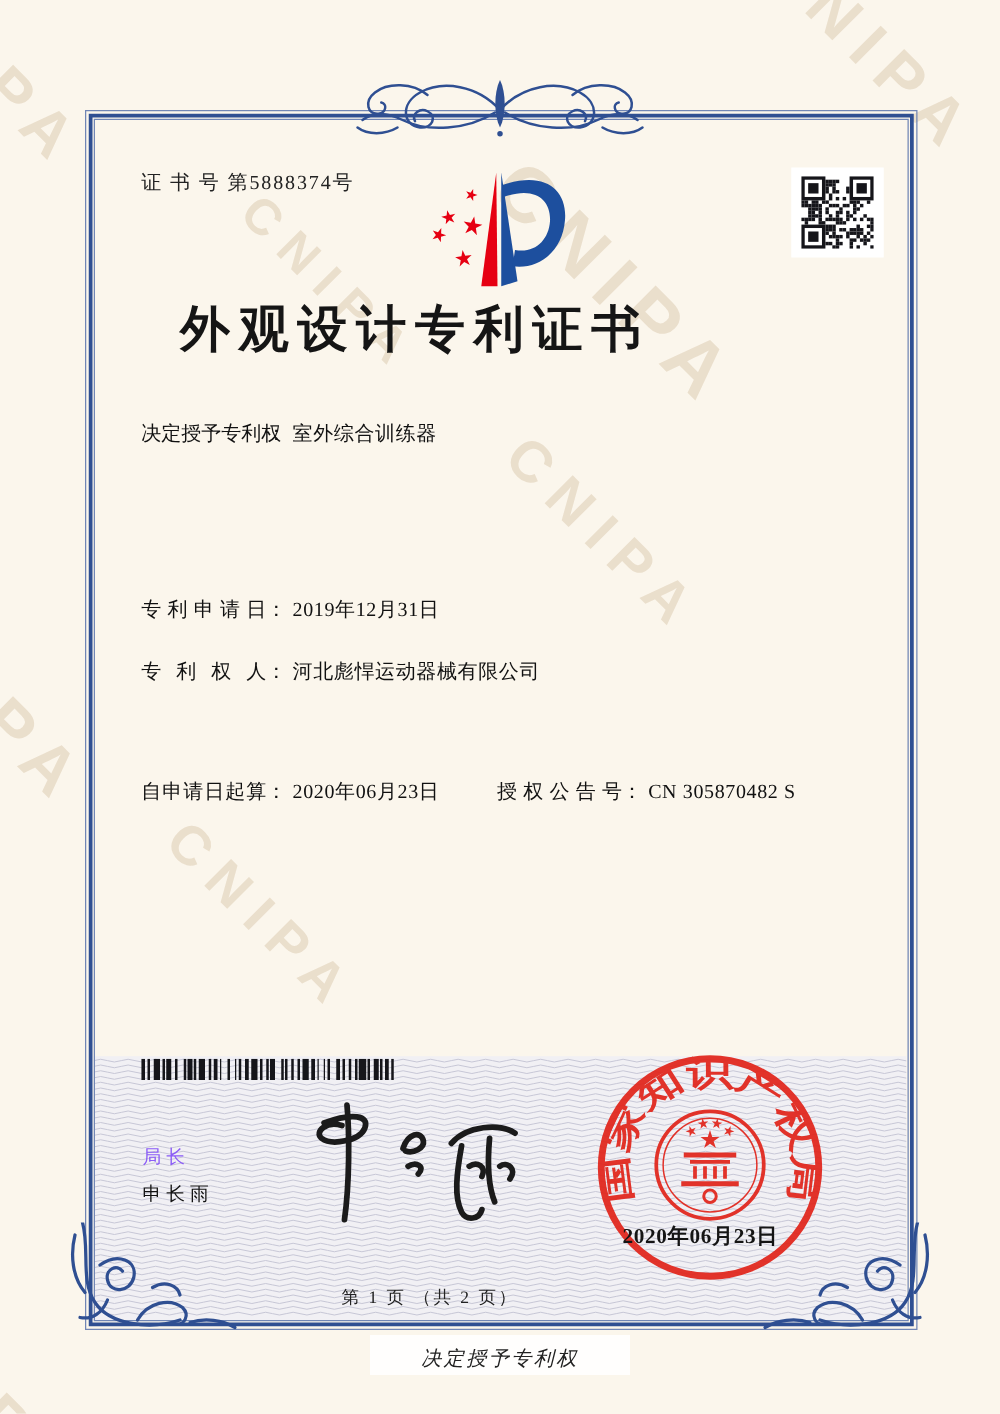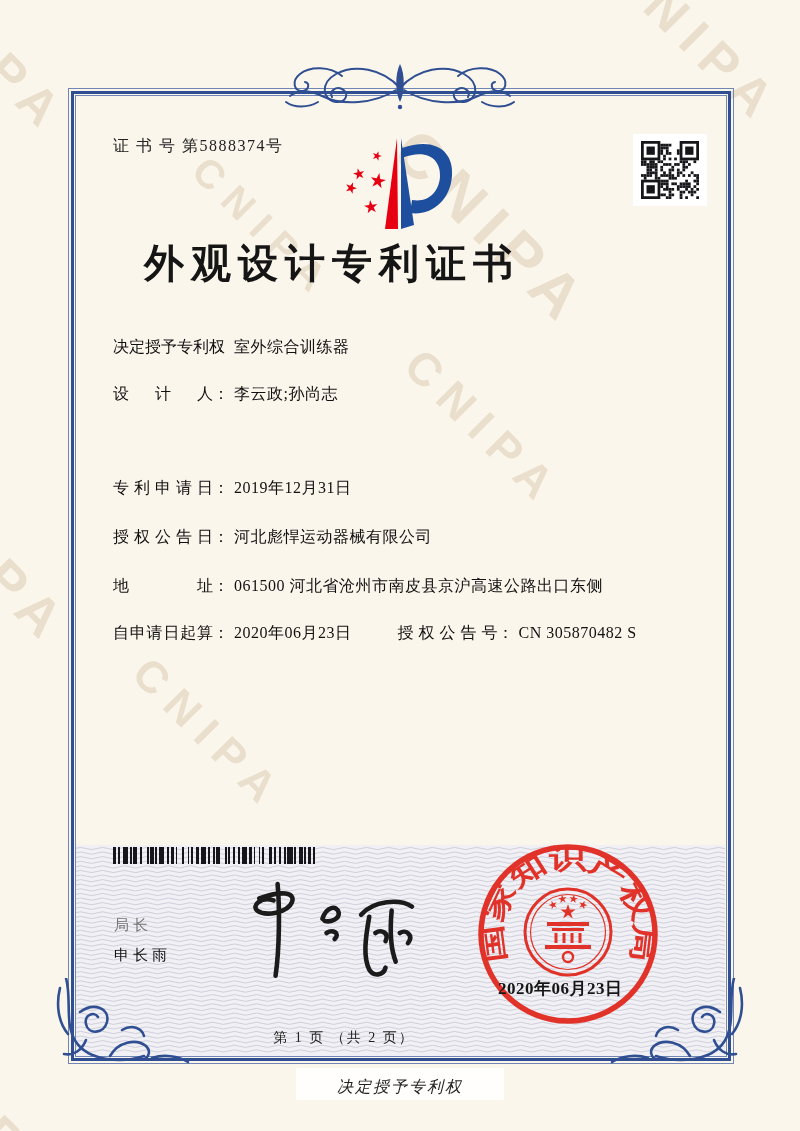--- a/index.html
+++ b/index.html
@@ -41,21 +41,21 @@
   .pair2{margin-left:46px;}
 
   .paras{position:absolute;left:112px;top:650px;width:578px;z-index:3;font-size:15.5px;
          line-height:24px;font-style:italic;color:#222;letter-spacing:0.3px;}
   .paras p{margin:0;text-indent:31px;}
 
   .barcode{position:absolute;left:113px;top:847px;width:206px;height:17px;z-index:3;
            font-size:0;white-space:nowrap;overflow:hidden;}
 
   .gov-title{position:absolute;left:114px;top:916px;font-family:"Liberation Sans","DejaVu Sans",sans-serif;
-             font-size:15px;letter-spacing:4px;color:#737373;z-index:3;}
+             font-size:15px;letter-spacing:4px;color:#8b5cf6;z-index:3;}
   .gov-name{position:absolute;left:114px;top:946px;font-family:"Liberation Sans","DejaVu Sans",sans-serif;
             font-size:15px;letter-spacing:4px;color:#111;z-index:3;}
 
   .sig{position:absolute;left:220px;top:876px;z-index:3;}
 
   .seal{position:absolute;left:468px;top:834px;z-index:4;opacity:0.93;}
   .seal-date{position:absolute;left:498px;top:977px;font-size:17px;font-weight:bold;color:#151515;
              z-index:5;letter-spacing:0.5px;}
 
   .page-no{position:absolute;left:0;width:688px;top:1029px;text-align:center;font-size:14px;
@@ -338,31 +338,25 @@
     <use href="#st" transform="translate(38,45) scale(8) rotate(10)" fill="#e60012"></use>
     <use href="#st" transform="translate(11,52) scale(6) rotate(20)" fill="#e60012"></use>
     <use href="#st" transform="translate(31,71) scale(7) rotate(-8)" fill="#e60012"></use>
   </svg>
 
   <div class="title">外观设计专利证书</div>
 
   <div class="row" style="top:337px">
     <span class="flabel">决定授予专利权</span><span class="colon">：</span><span class="fvalue">室外综合训练器</span>
   </div>
-  <div class="row" style="top:384px">
-    <span class="flabel">设计人</span><span class="colon">：</span><span class="fvalue">李云政;孙尚志</span>
-  </div>
   <div class="row" style="top:478px">
     <span class="flabel">专利申请日</span><span class="colon">：</span><span class="fvalue">2019年12月31日</span>
   </div>
   <div class="row" style="top:527px">
-    <span class="flabel">授权公告日</span><span class="colon">：</span><span class="fvalue">河北彪悍运动器械有限公司</span>
-  </div>
-  <div class="row" style="top:576px">
-    <span class="flabel">地址</span><span class="colon">：</span><span class="fvalue">061500 河北省沧州市南皮县京沪高速公路出口东侧</span>
+    <span class="flabel">专利权人</span><span class="colon">：</span><span class="fvalue">河北彪悍运动器械有限公司</span>
   </div>
   <div class="row" style="top:623px">
     <span class="flabel">自申请日起算</span><span class="colon">：</span><span class="fvalue">2020年06月23日</span><span class="pair2"><span class="flabel">授权公告号</span><span class="colon">：</span><span class="fvalue">CN 305870482 S</span></span>
   </div>
 
 
   <div id="barcode" class="barcode"><span style="display:inline-block;height:100%;width:3.40px;background:#15151a"></span><span style="display:inline-block;height:100%;width:1.70px;background:transparent"></span><span style="display:inline-block;height:100%;width:1.70px;background:#15151a"></span><span style="display:inline-block;height:100%;width:3.40px;background:transparent"></span><span style="display:inline-block;height:100%;width:5.11px;background:#15151a"></span><span style="display:inline-block;height:100%;width:1.70px;background:transparent"></span><span style="display:inline-block;height:100%;width:1.70px;background:#15151a"></span><span style="display:inline-block;height:100%;width:1.70px;background:transparent"></span><span style="display:inline-block;height:100%;width:3.40px;background:#15151a"></span><span style="display:inline-block;height:100%;width:3.40px;background:transparent"></span><span style="display:inline-block;height:100%;width:1.70px;background:#15151a"></span><span style="display:inline-block;height:100%;width:5.11px;background:transparent"></span><span style="display:inline-block;height:100%;width:1.70px;background:#15151a"></span><span style="display:inline-block;height:100%;width:1.70px;background:transparent"></span><span style="display:inline-block;height:100%;width:3.40px;background:#15151a"></span><span style="display:inline-block;height:100%;width:1.70px;background:transparent"></span><span style="display:inline-block;height:100%;width:1.70px;background:#15151a"></span><span style="display:inline-block;height:100%;width:1.70px;background:transparent"></span><span style="display:inline-block;height:100%;width:5.11px;background:#15151a"></span><span style="display:inline-block;height:100%;width:3.40px;background:transparent"></span><span style="display:inline-block;height:100%;width:1.70px;background:#15151a"></span><span style="display:inline-block;height:100%;width:1.70px;background:transparent"></span><span style="display:inline-block;height:100%;width:3.40px;background:#15151a"></span><span style="display:inline-block;height:100%;width:1.70px;background:transparent"></span><span style="display:inline-block;height:100%;width:1.70px;background:#15151a"></span><span style="display:inline-block;height:100%;width:5.11px;background:transparent"></span><span style="display:inline-block;height:100%;width:1.70px;background:#15151a"></span><span style="display:inline-block;height:100%;width:3.40px;background:transparent"></span><span style="display:inline-block;height:100%;width:1.70px;background:#15151a"></span><span style="display:inline-block;height:100%;width:1.70px;background:transparent"></span><span style="display:inline-block;height:100%;width:1.70px;background:#15151a"></span><span style="display:inline-block;height:100%;width:3.40px;background:transparent"></span><span style="display:inline-block;height:100%;width:3.40px;background:#15151a"></span><span style="display:inline-block;height:100%;width:1.70px;background:transparent"></span><span style="display:inline-block;height:100%;width:5.11px;background:#15151a"></span><span style="display:inline-block;height:100%;width:1.70px;background:transparent"></span><span style="display:inline-block;height:100%;width:1.70px;background:#15151a"></span><span style="display:inline-block;height:100%;width:3.40px;background:transparent"></span><span style="display:inline-block;height:100%;width:1.70px;background:#15151a"></span><span style="display:inline-block;height:100%;width:1.70px;background:transparent"></span><span style="display:inline-block;height:100%;width:3.40px;background:#15151a"></span><span style="display:inline-block;height:100%;width:5.11px;background:transparent"></span><span style="display:inline-block;height:100%;width:1.70px;background:#15151a"></span><span style="display:inline-block;height:100%;width:1.70px;background:transparent"></span><span style="display:inline-block;height:100%;width:1.70px;background:#15151a"></span><span style="display:inline-block;height:100%;width:3.40px;background:transparent"></span><span style="display:inline-block;height:100%;width:1.70px;background:#15151a"></span><span style="display:inline-block;height:100%;width:3.40px;background:transparent"></span><span style="display:inline-block;height:100%;width:1.70px;background:#15151a"></span><span style="display:inline-block;height:100%;width:1.70px;background:transparent"></span><span style="display:inline-block;height:100%;width:5.11px;background:#15151a"></span><span style="display:inline-block;height:100%;width:1.70px;background:transparent"></span><span style="display:inline-block;height:100%;width:3.40px;background:#15151a"></span><span style="display:inline-block;height:100%;width:1.70px;background:transparent"></span><span style="display:inline-block;height:100%;width:1.70px;background:#15151a"></span><span style="display:inline-block;height:100%;width:3.40px;background:transparent"></span><span style="display:inline-block;height:100%;width:1.70px;background:#15151a"></span><span style="display:inline-block;height:100%;width:1.70px;background:transparent"></span><span style="display:inline-block;height:100%;width:1.70px;background:#15151a"></span><span style="display:inline-block;height:100%;width:5.11px;background:transparent"></span><span style="display:inline-block;height:100%;width:3.40px;background:#15151a"></span><span style="display:inline-block;height:100%;width:1.70px;background:transparent"></span><span style="display:inline-block;height:100%;width:1.70px;background:#15151a"></span><span style="display:inline-block;height:100%;width:3.40px;background:transparent"></span><span style="display:inline-block;height:100%;width:1.70px;background:#15151a"></span><span style="display:inline-block;height:100%;width:3.40px;background:transparent"></span><span style="display:inline-block;height:100%;width:1.70px;background:#15151a"></span><span style="display:inline-block;height:100%;width:1.70px;background:transparent"></span><span style="display:inline-block;height:100%;width:5.11px;background:#15151a"></span><span style="display:inline-block;height:100%;width:1.70px;background:transparent"></span><span style="display:inline-block;height:100%;width:1.70px;background:#15151a"></span><span style="display:inline-block;height:100%;width:3.40px;background:transparent"></span><span style="display:inline-block;height:100%;width:3.40px;background:#15151a"></span><span style="display:inline-block;height:100%;width:1.70px;background:transparent"></span><span style="display:inline-block;height:100%;width:1.70px;background:#15151a"></span><span style="display:inline-block;height:100%;width:1.70px;background:transparent"></span><span style="display:inline-block;height:100%;width:3.40px;background:#15151a"></span><span style="display:inline-block;height:100%;width:1.70px;background:transparent"></span><span style="display:inline-block;height:100%;width:1.70px;background:#15151a"></span><span style="display:inline-block;height:100%;width:3.40px;background:transparent"></span></div>
 
   <div class="gov-title">局长</div>
   <div class="gov-name">申长雨</div>

